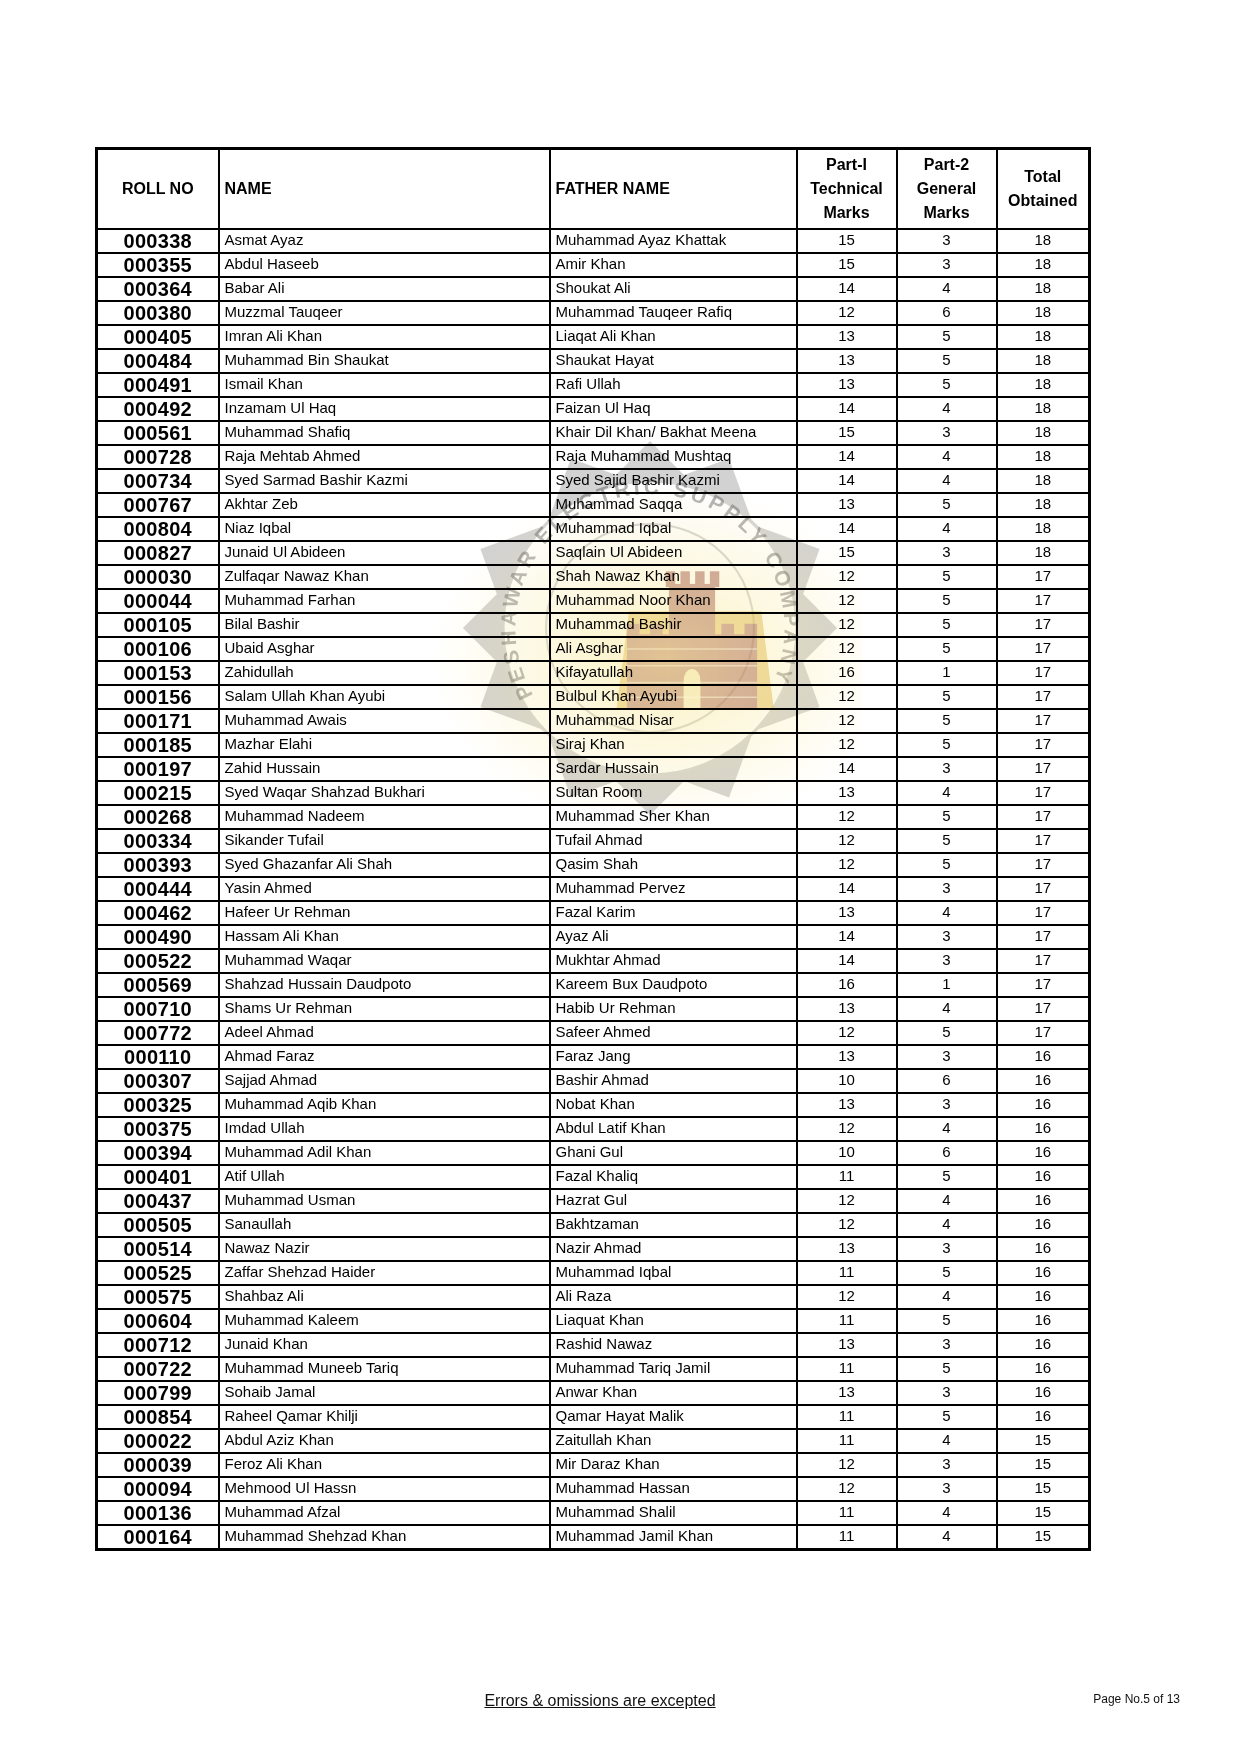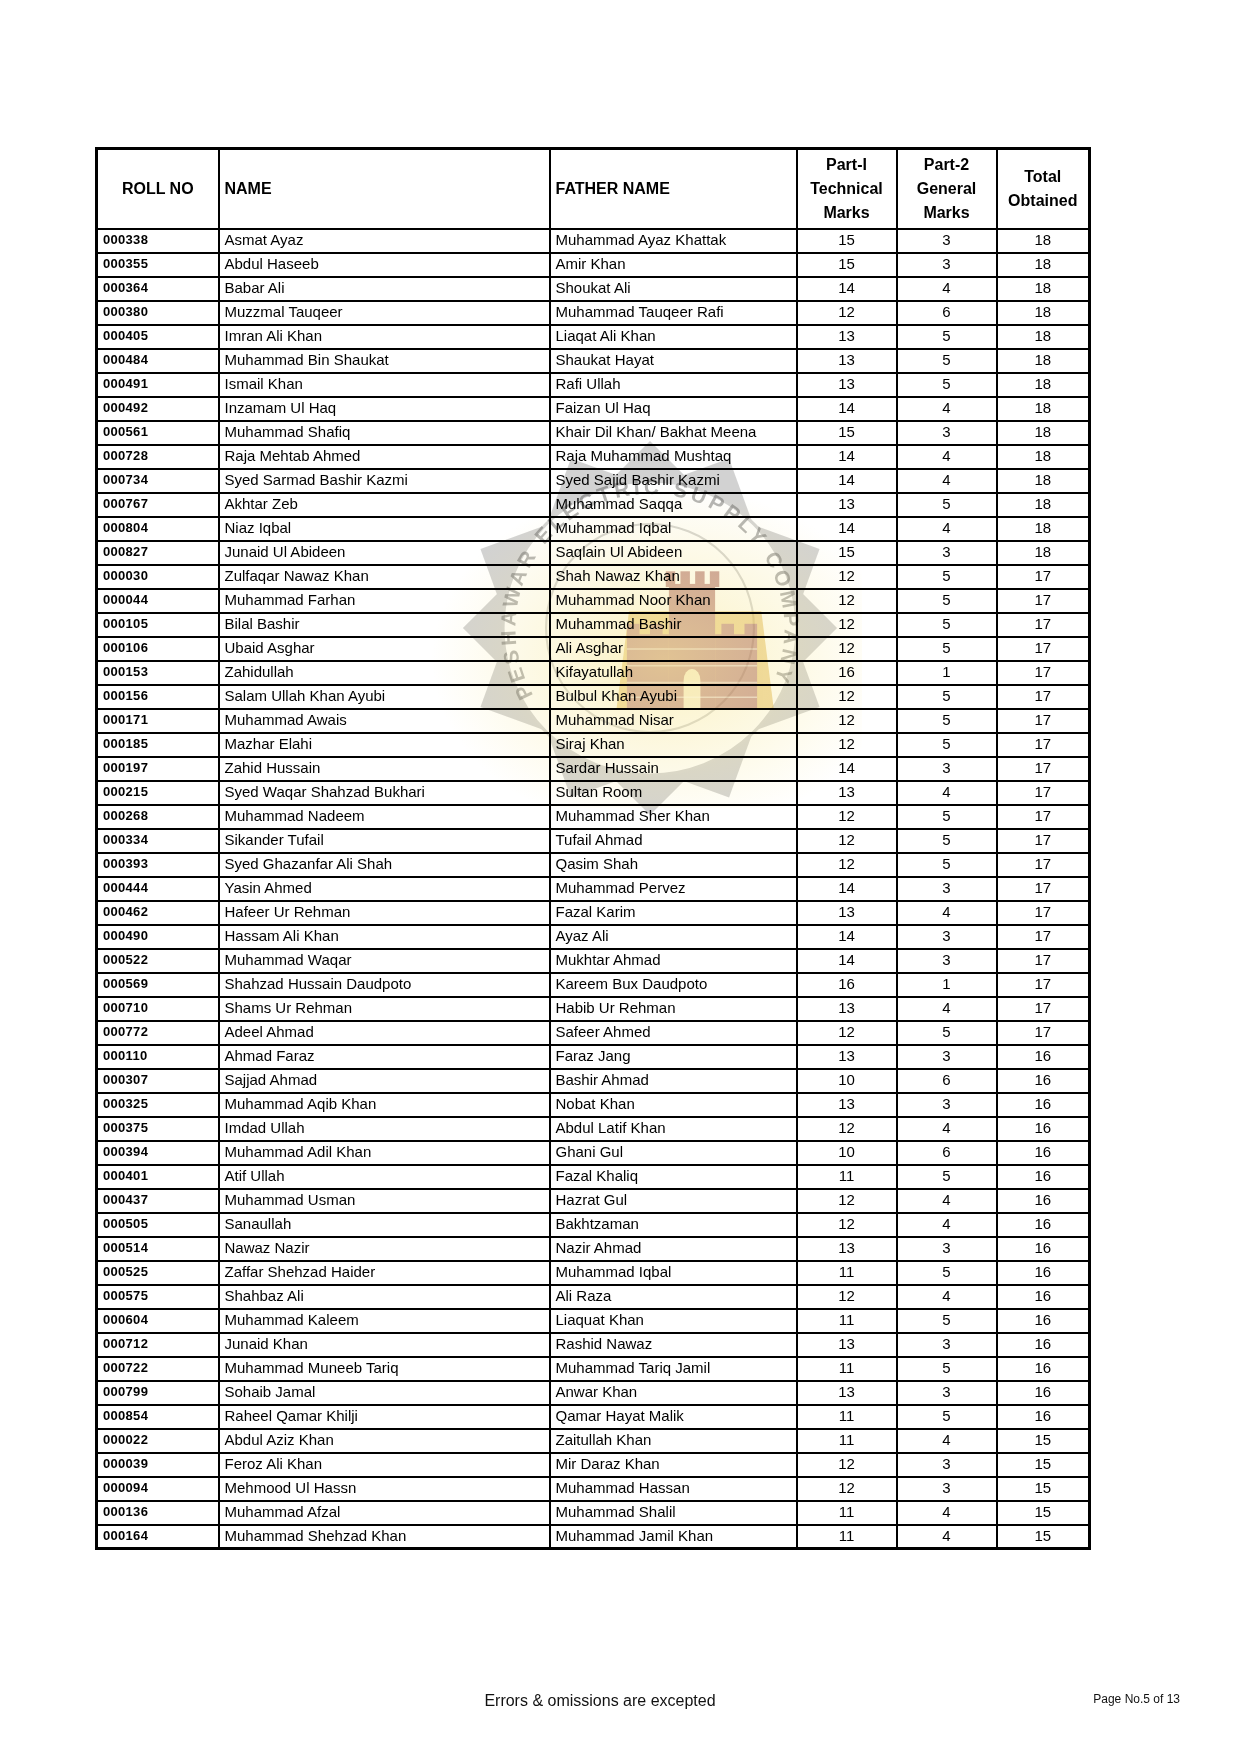--- a/index.html
+++ b/index.html
@@ -31,28 +31,28 @@
     background:transparent;
   }
   .results thead tr{height:80px;}
   .results th{
     font-size:16px;font-weight:bold;vertical-align:middle;
     white-space:pre-line;line-height:1.5;text-align:center;
   }
   .results th.hl{text-align:left;}
   .results tbody tr{height:24px;}
   .results td{font-size:15px;line-height:1.1;vertical-align:middle;}
-  td.roll{font-weight:bold;font-size:13px;letter-spacing:.3px;}
+  td.roll{font-weight:bold;text-align:center;font-size:20px;letter-spacing:.3px;}
   td.name,td.father{text-align:left;}
   td.mark{text-align:center;}
 
   
   .footer-center{
     position:absolute;left:0;top:1692px;width:1200px;text-align:center;
-    font-size:16px;color:#111;z-index:2;
+    font-size:16px;color:#111;z-index:2;text-decoration:underline;
   }
   .footer-right{
     position:absolute;top:1692px;right:60px;font-size:12px;color:#111;z-index:2;
   }
 </style>
 </head>
 <body>
 
 <div class="page">
 
@@ -149,21 +149,21 @@
       <td class="name">Babar Ali</td>
       <td class="father">Shoukat Ali</td>
       <td class="mark">14</td>
       <td class="mark">4</td>
       <td class="mark">18</td>
     </tr>
 
     <tr>
       <td class="roll">000380</td>
       <td class="name">Muzzmal Tauqeer</td>
-      <td class="father">Muhammad Tauqeer Rafi</td>
+      <td class="father">Muhammad Tauqeer Rafiq</td>
       <td class="mark">12</td>
       <td class="mark">6</td>
       <td class="mark">18</td>
     </tr>
 
     <tr>
       <td class="roll">000405</td>
       <td class="name">Imran Ali Khan</td>
       <td class="father">Liaqat Ali Khan</td>
       <td class="mark">13</td>

